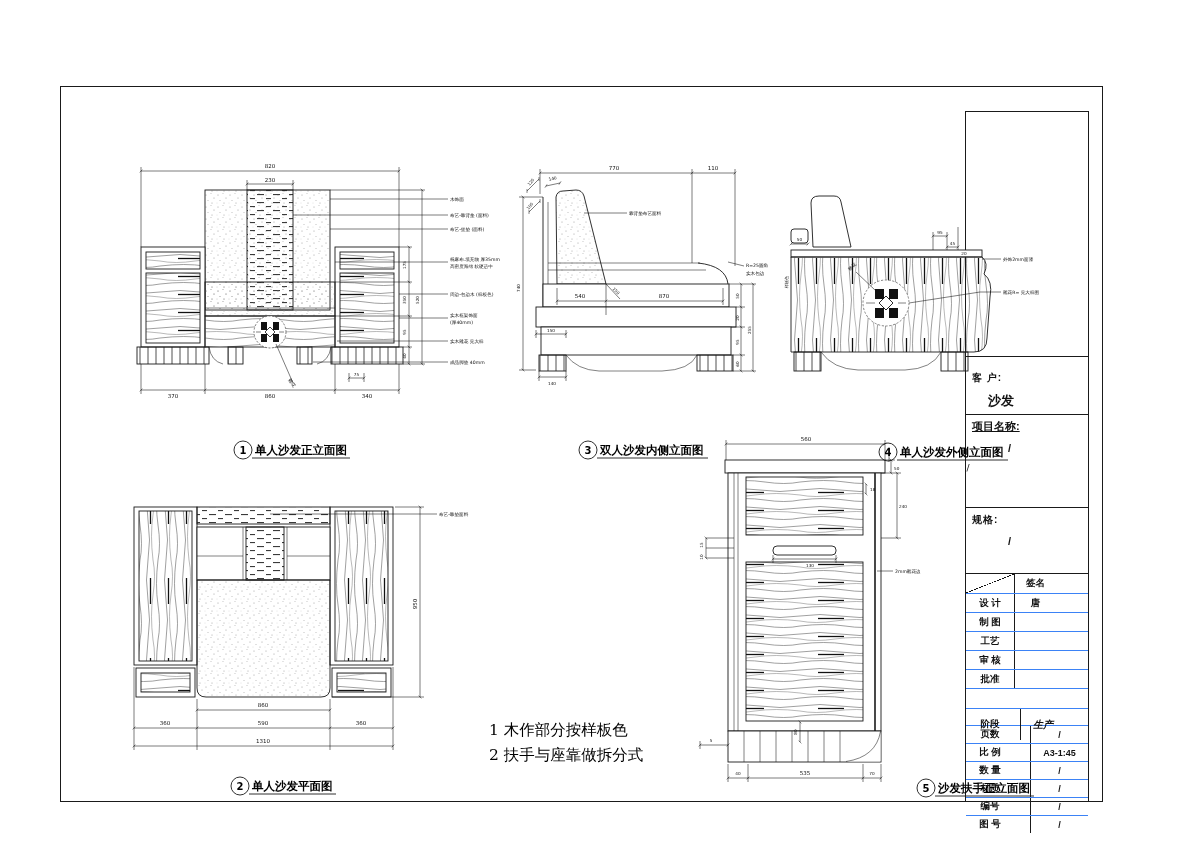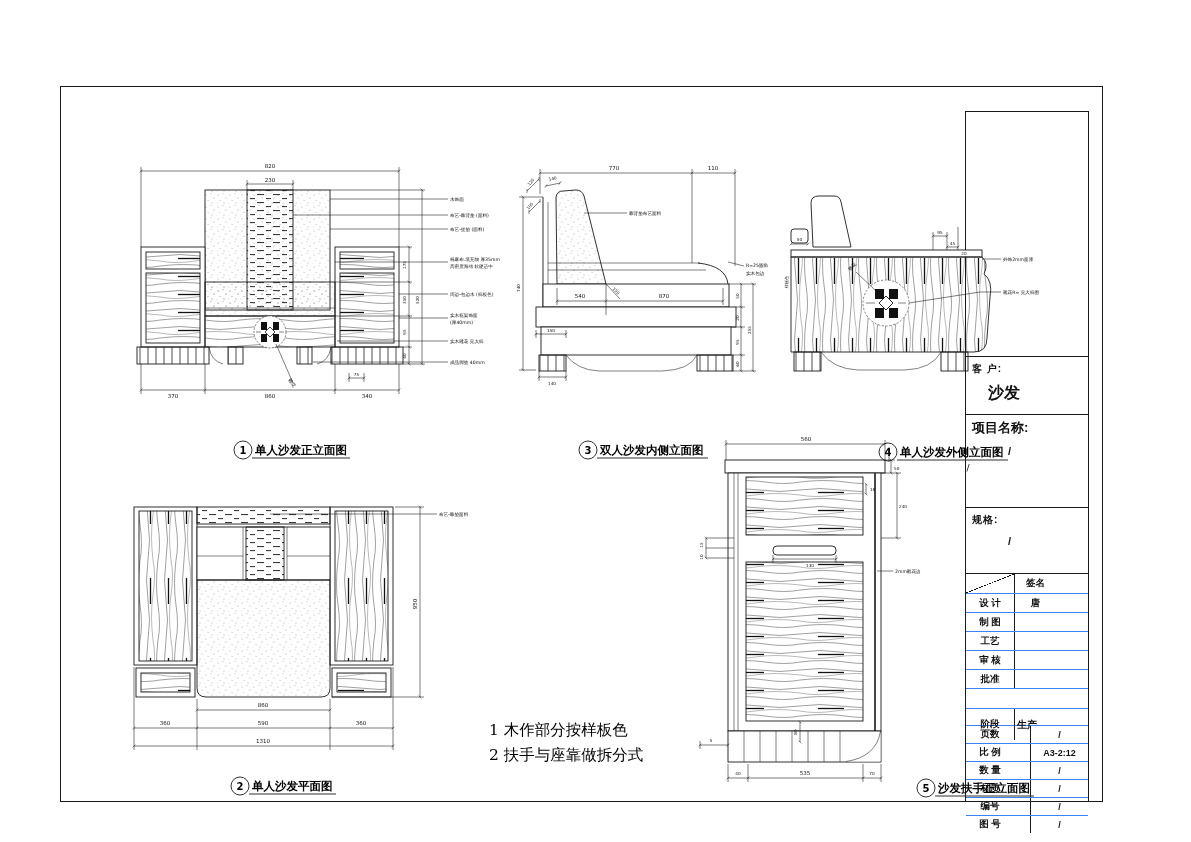--- a/index.html
+++ b/index.html
@@ -6,38 +6,38 @@
   .stage{position:relative;width:1191px;height:842px;background:#fff;overflow:hidden;
          font-family:"Liberation Sans","DejaVu Sans",sans-serif;color:#111;}
   .frame{position:absolute;left:60px;top:86px;width:1043px;height:716px;
          border:1.3px solid #1a1a1a;box-sizing:border-box;}
   
   .titleblock{position:absolute;left:965px;top:111px;width:124px;height:691px;
               border:1px solid #1a1a1a;box-sizing:border-box;background:#fff;z-index:1;}
   .tb-sec{box-sizing:border-box;border-top:1px solid #1a1a1a;position:relative;overflow:hidden;}
   .tb-sec.first{border-top:none;}
   .tb-empty{height:244px;}
-  .tb-client{height:58px;padding:5px 6px;}
+  .tb-client{height:58px;padding:14px 6px;}
   .tb-project{height:63px;padding:4px 6px;}
   .tb-spec{height:66px;padding:5px 6px;margin-top:30px;}
   .tb-label{font-weight:bold;font-size:10px;letter-spacing:1px;}
-  .tb-project .tb-label{font-size:13px;letter-spacing:0;}
-  .tb-value{font-weight:bold;font-size:16px;margin:7px 0 8px 16px;}
+  .tb-project .tb-label{font-size:11px;letter-spacing:0;text-decoration:underline;}
+  .tb-value{font-weight:bold;font-size:13px;margin:7px 0 8px 16px;}
   .v-slash{margin:8px 0 0 36px;font-size:11px;}
   .tb-table{height:152px;border-top:1px solid #1a1a1a;box-sizing:border-box;}
   .tb-row{display:flex;height:19px;border-top:1px solid #3b82f6;box-sizing:border-box;}
   .tb-row.r-first{border-top:none;}
   .tb-row.empty{height:20px;}
-  .tb-row.stagerow{height:32px;}
+  .tb-row.stagerow{height:32px;gap:6px;}
   .tb-cell{box-sizing:border-box;border-left:1px solid #1a1a1a;display:flex;align-items:center;
            justify-content:center;font-size:9.5px;font-weight:bold;overflow:hidden;}
   .tb-cell.cfirst{border-left:none;}
   .c1{width:48px;}.c2{width:42px;}.c3{flex:1;margin-top:39px;}.cfull{flex:1;}
   .diag{background:linear-gradient(to bottom right,transparent 49%,#111 49%,#111 51%,transparent 51%);}
-  .stage-val{justify-content:flex-start;padding-left:2px;font-size:10px;}
+  .stage-val{justify-content:flex-start;padding-left:12px;font-size:10px;font-style:italic;}
   .tb-info{box-sizing:border-box;}
   .tb-info .tb-row{height:18px;gap:16px;}
   .c-val{flex:1;font-size:9px;font-weight:bold;border-left:1px solid #1a1a1a;display:flex;
          align-items:center;justify-content:center;box-sizing:border-box;}
   
   .art{position:absolute;left:0;top:0;z-index:2;}
   .ln{stroke:#1a1a1a;fill:none;stroke-width:0.9;}
   .thin{stroke-width:0.55;}
   .thick{stroke-width:1.6;}
   .dim{stroke:#111;stroke-width:0.55;fill:none;}
@@ -115,21 +115,21 @@
         <div class="tb-cell cfull stage-val">生产</div>
       </div>
     </div>
     <div class="tb-info">
       <div class="tb-row">
         <div class="tb-cell c1 cfirst">页数</div>
         <div class="c-val">/</div>
       </div>
       <div class="tb-row">
         <div class="tb-cell c1 cfirst">比 例</div>
-        <div class="c-val">A3-2:12</div>
+        <div class="c-val">A3-1:45</div>
       </div>
       <div class="tb-row">
         <div class="tb-cell c1 cfirst">数 量</div>
         <div class="c-val">/</div>
       </div>
       <div class="tb-row">
         <div class="tb-cell c1 cfirst">材质</div>
         <div class="c-val">/</div>
       </div>
       <div class="tb-row">

